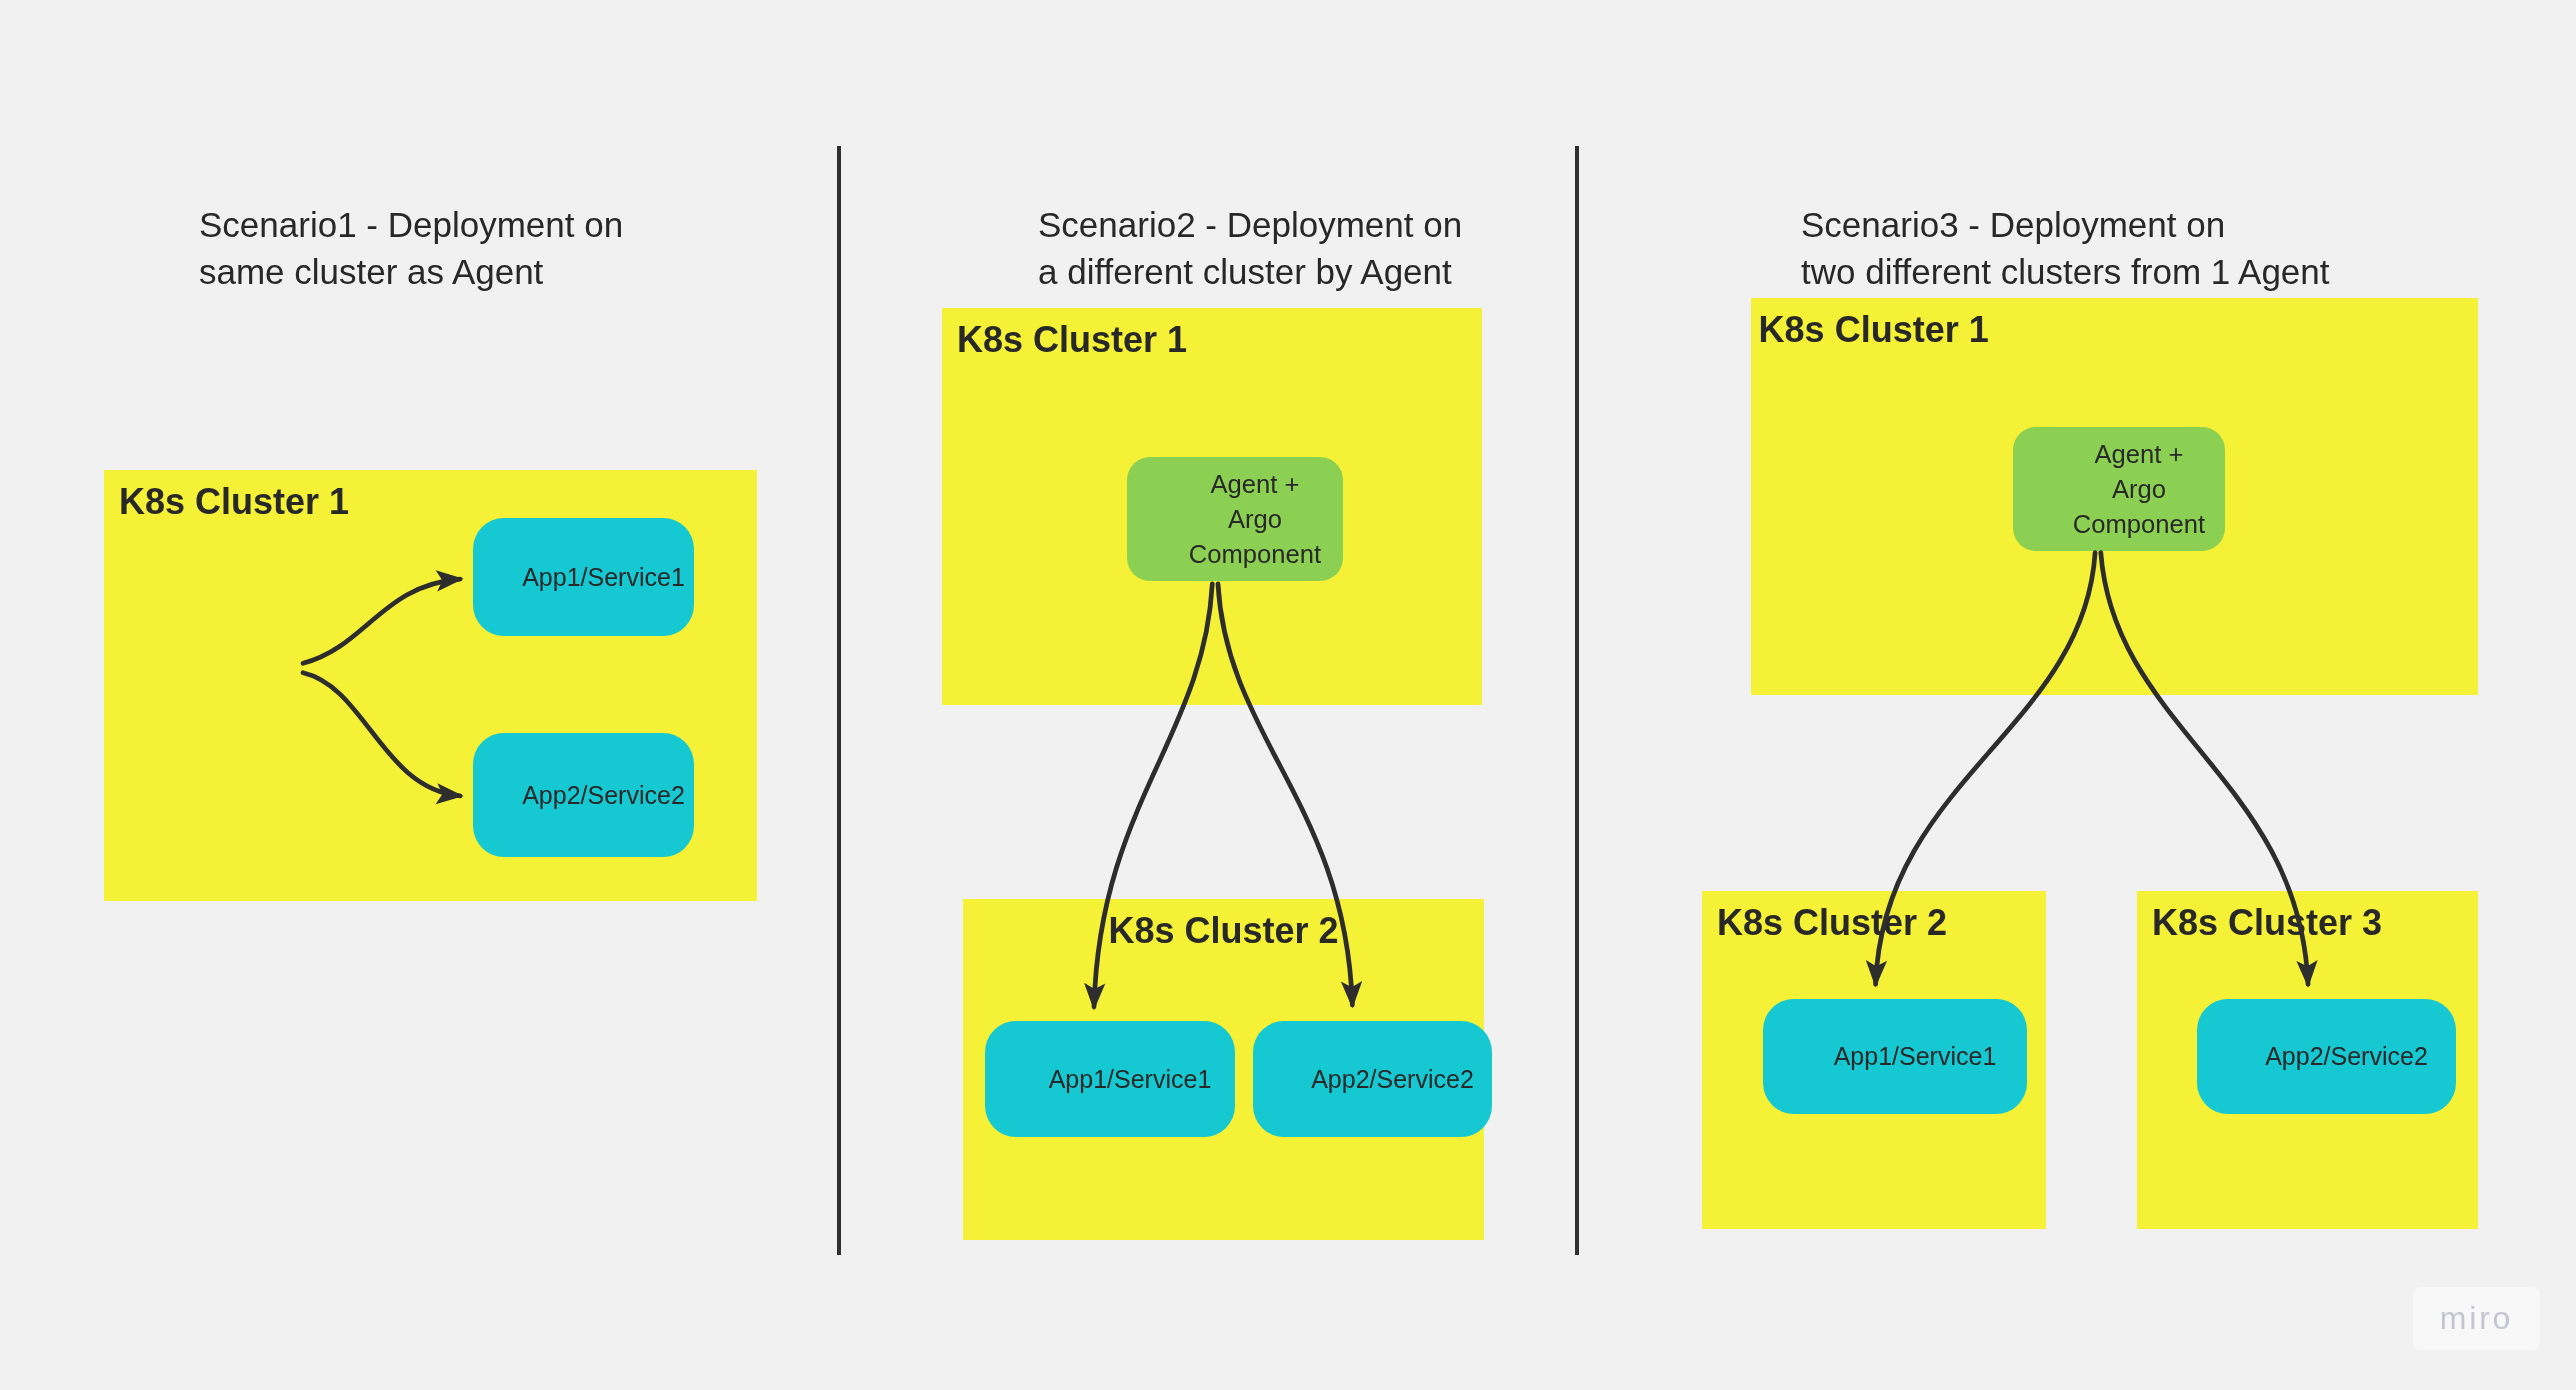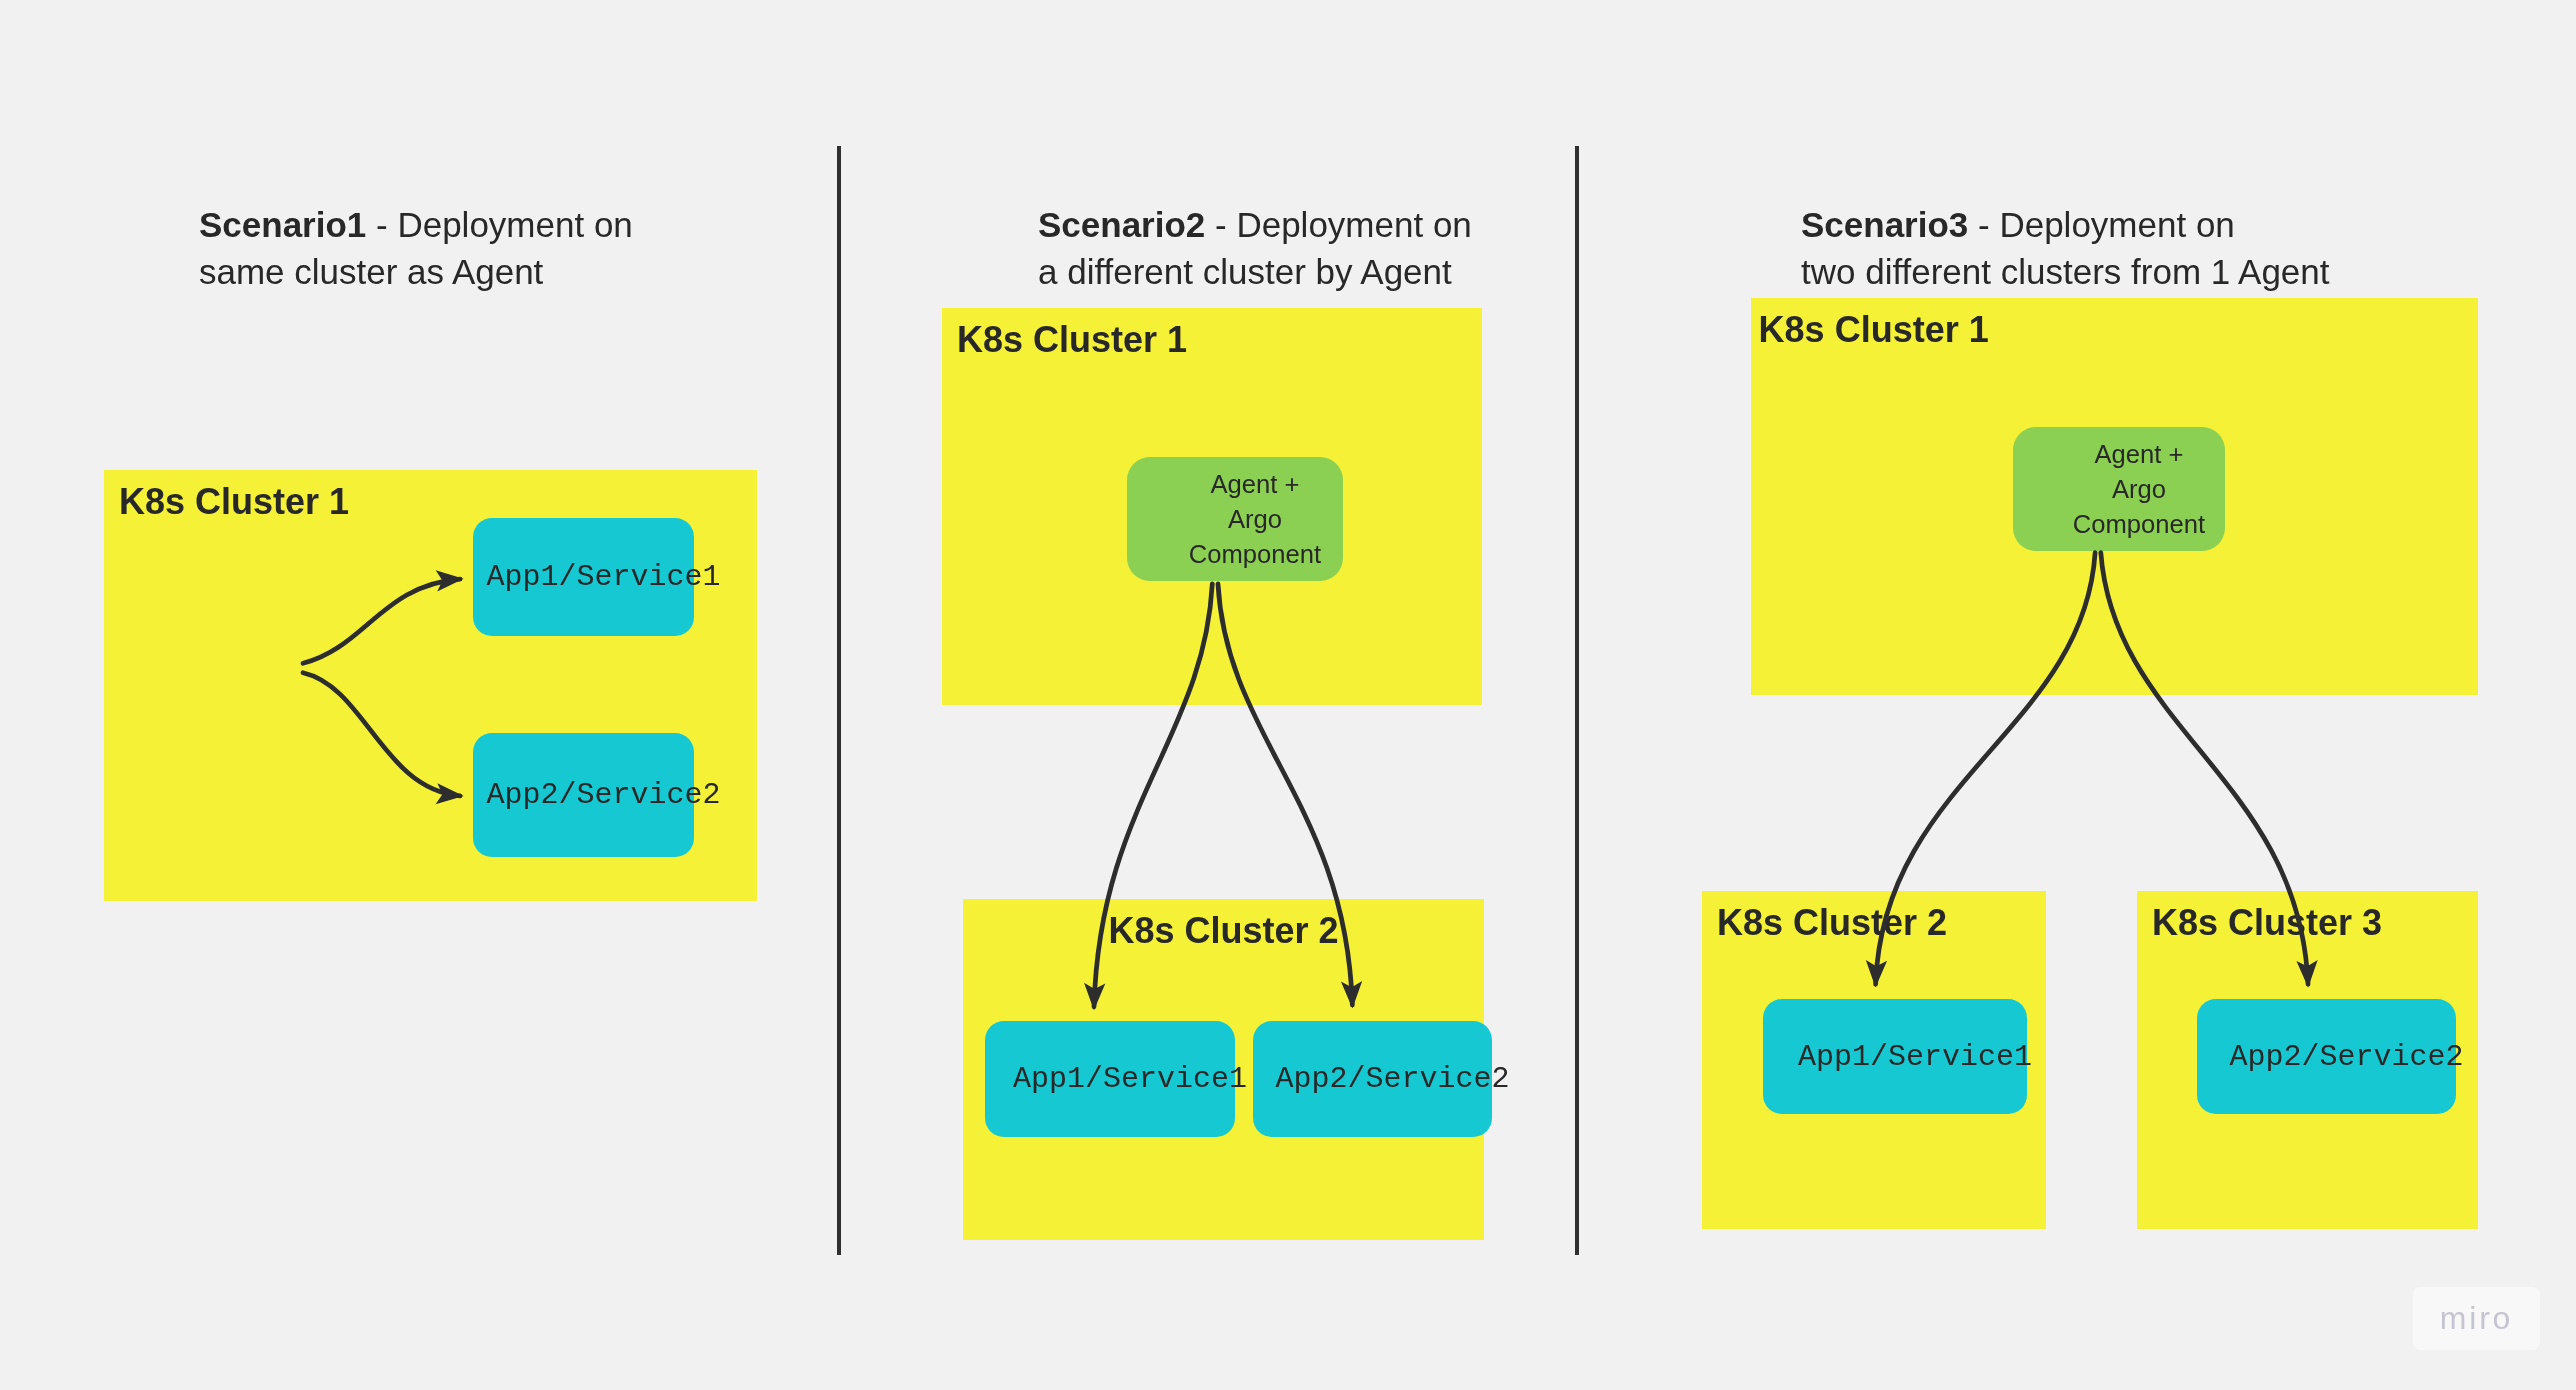--- a/index.html
+++ b/index.html
@@ -16,21 +16,21 @@
     width: 2576px;
     height: 1390px;
   }
   .heading {
     position: absolute;
     white-space: pre-line;
     font-size: 35px;
     line-height: 47px;
     color: var(--text_dark, #282828);
   }
-  .heading .hb { font-weight: 700; }
+  .heading .hb { font-weight: 400; }
   .divider {
     position: absolute;
     top: 146px;
     width: 3.8px;
     height: 1109px;
     background: var(--divider_dark, #303030);
   }
   .sticky {
     position: absolute;
     background: var(--cluster_yellow, #f4f136);
@@ -59,24 +59,23 @@
   }
   .node.green {
     background: var(--agent_green, #8bd052);
     border-radius: 23px;
     font-size: 25.6px;
     line-height: 35px;
     white-space: pre-line;
   }
   .node.cyan {
     background: var(--app_cyan, #16c8d2);
-    border-radius: 19px;
-    font-size: 30px;
+    border-radius: 31px;
+    font-size: 25px;
     white-space: nowrap;
-    font-family: Liberation Mono, monospace;
   }
   .arrows {
     position: absolute;
     left: 0; top: 0;
     width: 2576px;
     height: 1390px;
     pointer-events: none;
   }
   .arrows path {
     fill: none;

